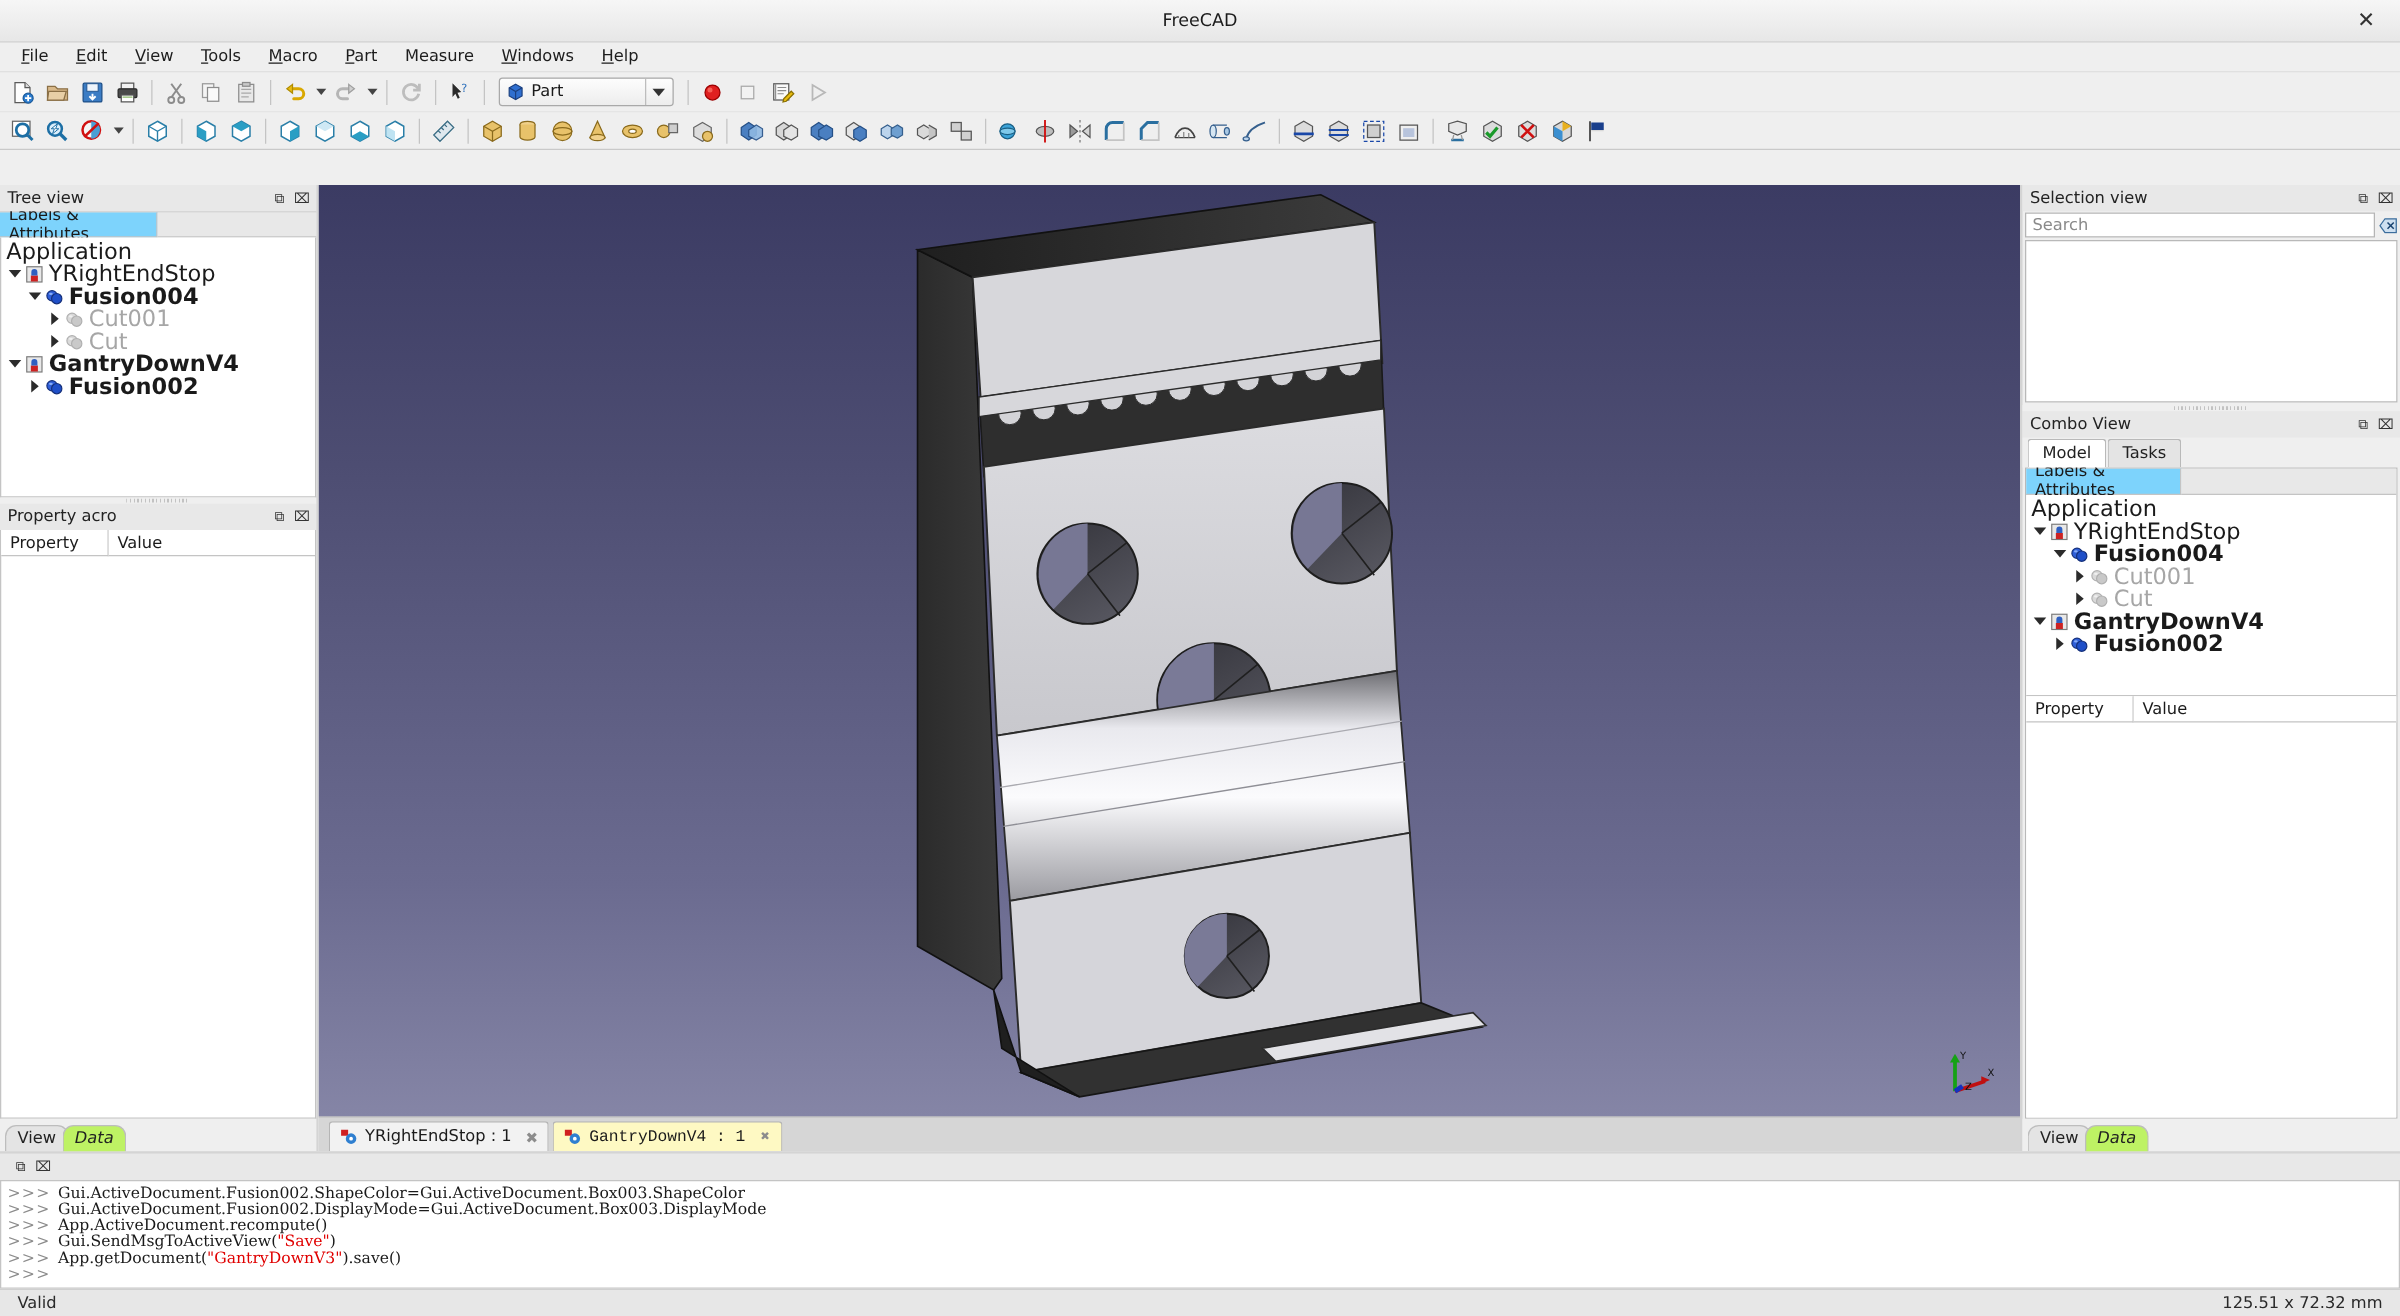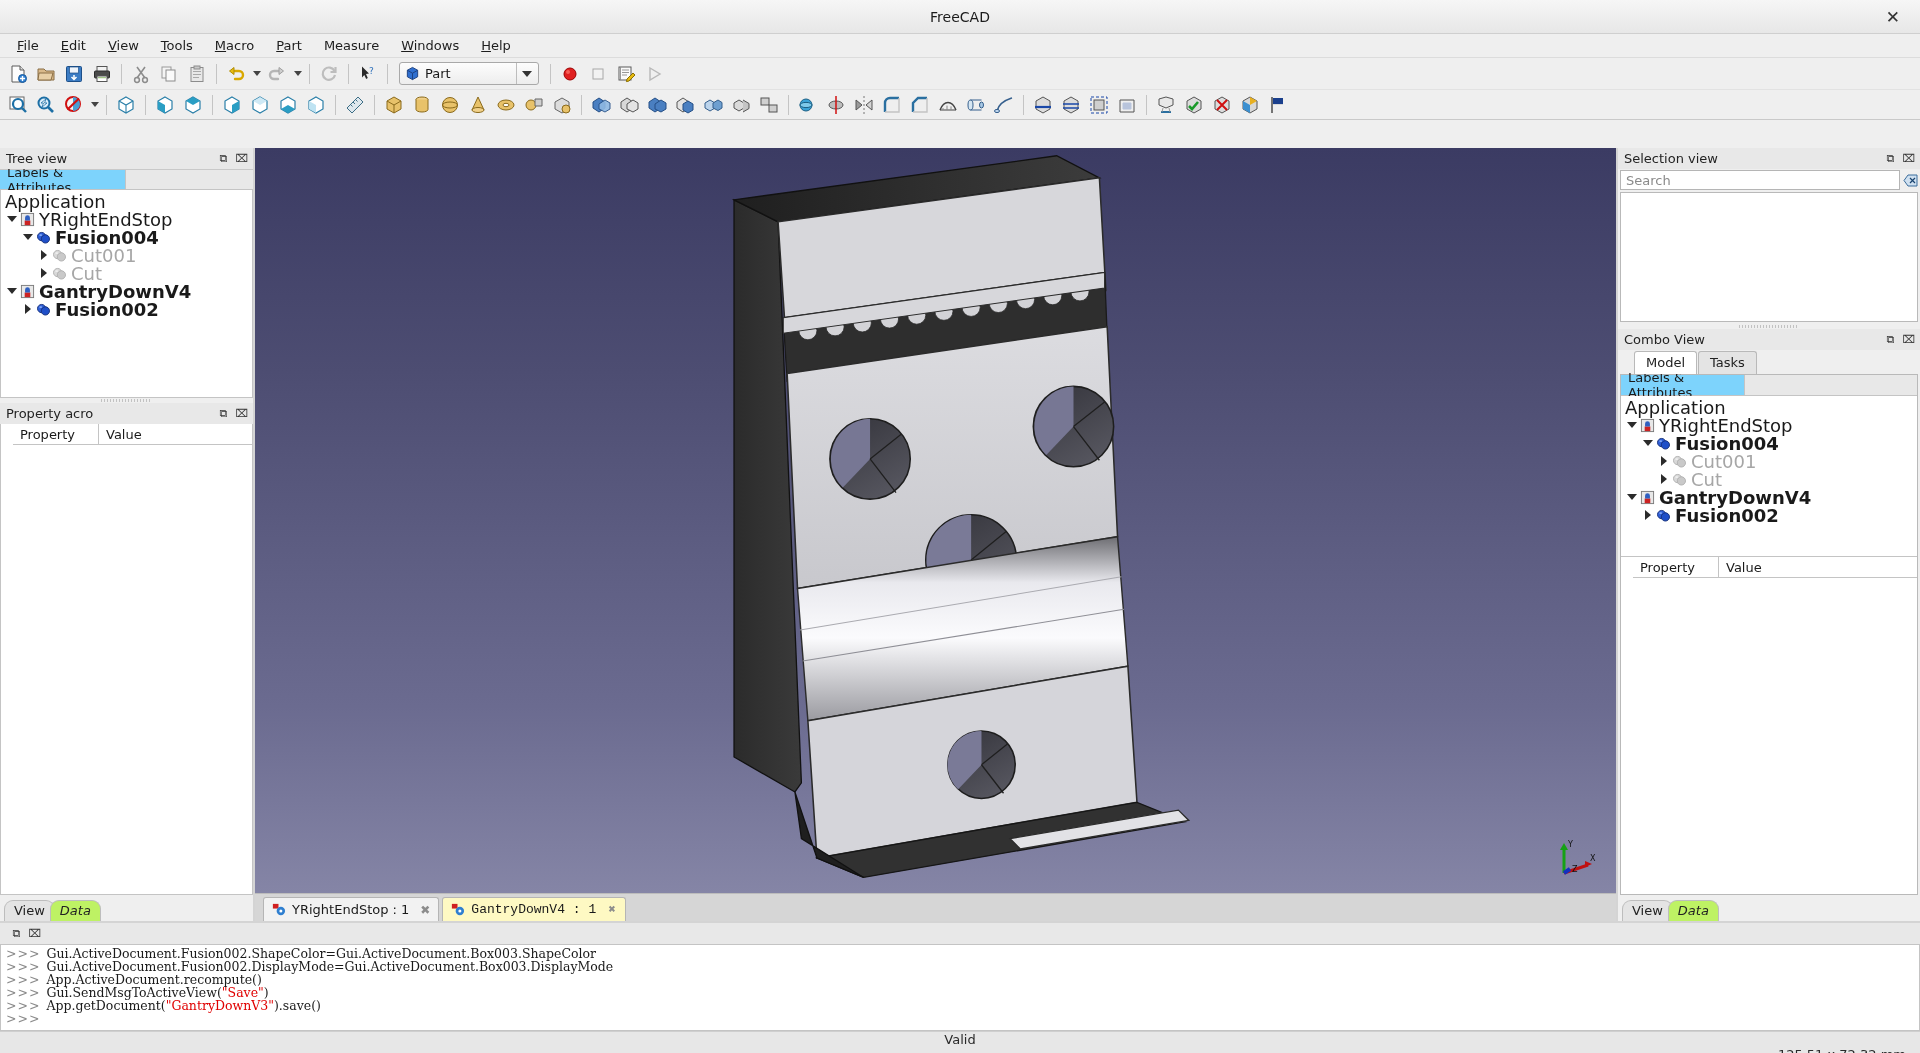--- a/index.html
+++ b/index.html
@@ -150,21 +150,21 @@
     border-top: 5px solid transparent; border-bottom: 5px solid transparent;
     border-left: 6px solid #2b2b2b;
   }
   .ticon { width: 16px; height: 16px; flex: 0 0 16px; margin-right: 4px;
            display:flex; align-items:center; justify-content:center; }
   .tlabel { padding-right: 6px; }
   .tlabel.bold { font-weight: bold; }
   .tlabel.grey { color: #a6a6a6; }
 
   .prop-table { flex: 1; background: #ffffff; border: 1px solid #c4c4c4;
-                border-top: none; display: flex; flex-direction: column; padding-left: 12px; }
+                border-top: none; display: flex; flex-direction: column; }
   .prop-head { display: flex; height: 21px; font-size: 13px; }
   .prop-head .ph {
     background: #ffffff; border-right: 1px solid #c4c4c4;
     border-bottom: 1px solid #c4c4c4;
     padding: 1px 7px; display: flex; align-items: center;
   }
   .prop-head .ph.first { width: 86px; }
   .prop-head .ph.second { flex: 1; border-right: none; }
 
   .vd-tabs { display: flex; align-items: flex-end; height: 26px;
@@ -219,21 +219,21 @@
     flex: 1; height: 20px; background: #fff;
     border: 1px solid #b5b5b5; padding: 0 5px;
     display: flex; align-items: center;
     font-size: 13px; color: #8a8a8a;
   }
   .searchclear { width: 16px; height: 18px; margin-left: 2px; cursor:pointer;
                  display:flex;align-items:center;justify-content:center;}
   .selbody { flex: 1; background: #fff; border: 1px solid #b9b9b9; margin: 0 2px 2px 2px; }
 
   .cv-tabs { display: flex; align-items: flex-end; height: 24px;
-             padding-left: 16px; background: #efefef; }
+             padding-left: 4px; background: #efefef; }
   .cv-tab {
     font-size: 13px; padding: 3px 11px 4px 11px; cursor: pointer;
     background: #e4e4e4; border: 1px solid #b9b9b9; border-bottom: none;
     border-radius: 3px 3px 0 0; margin-right: 1px; color: #222;
   }
   .cv-tab.active { background: #ffffff; position: relative; z-index: 2; }
 
   
   #pyconsole { display: flex; flex-direction: column; height: 110px;
                background: #efefef; border-top: 2px solid #d4d4d4; }
@@ -1070,16 +1070,16 @@
         <span>App.getDocument(</span>
         <span class="pystr">"GantryDownV3"</span>
         <span>).save()</span>
       </div>
       <div class="pyline">
         <span class="pyprompt">&gt;&gt;&gt;</span>
       </div>
     </div>
 </div>
 
-<div id="statusbar" style="position:absolute;left:0;right:0;bottom:0;flex-direction:column;">
+<div id="statusbar" style="position:absolute;left:0;right:0;bottom:0;">
   <span>Valid</span>
   <span class="sright">125.51 x 72.32 mm</span>
 </div>
 
 </body></html>

